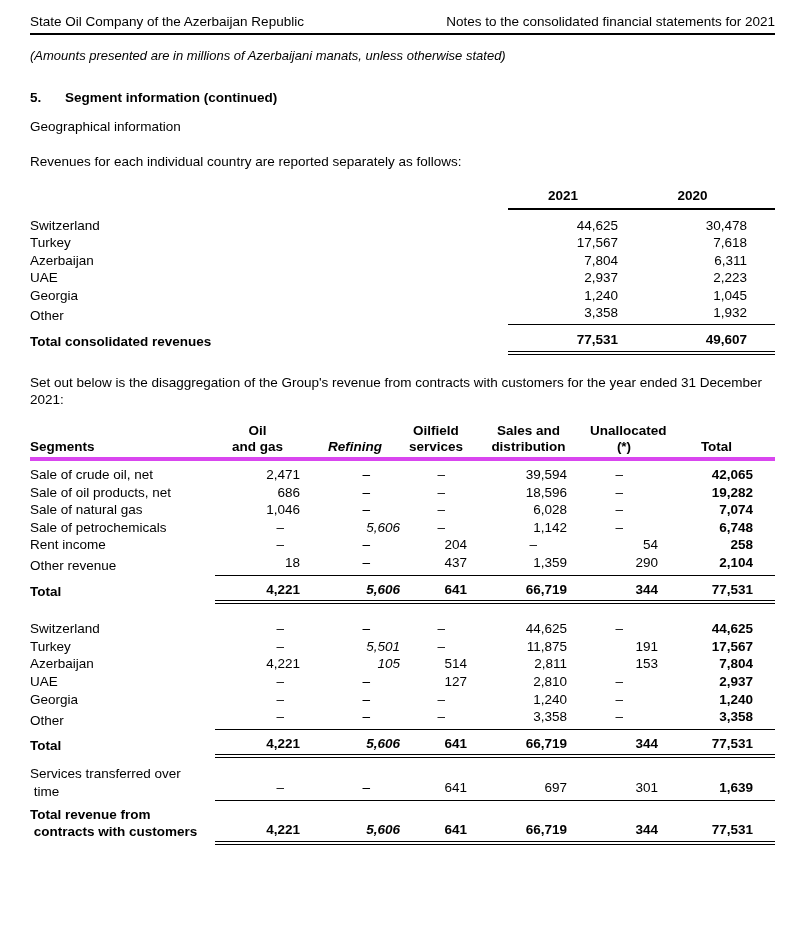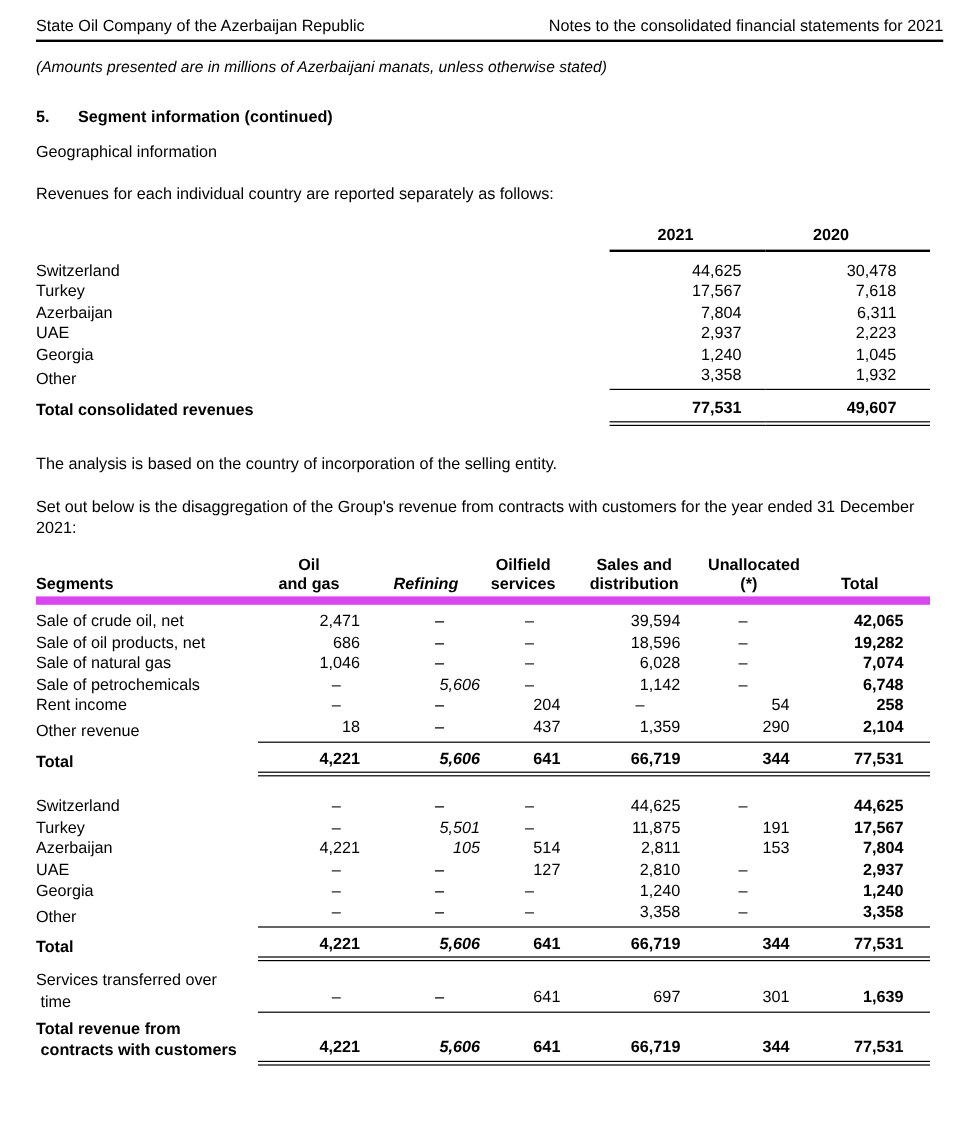--- a/index.html
+++ b/index.html
@@ -6,21 +6,21 @@
   html, body { margin: 0; padding: 0; background: #ffffff; }
   body {
     font-family: "Liberation Sans", "DejaVu Sans", sans-serif;
     font-size: 13.5px;
     color: #000;
     -webkit-font-smoothing: antialiased;
   }
   .page {
     width: 800px;
     height: 944px;
-    padding: 14px 14px 0 30px;
+    padding: 14px 25px 0 30px;
     overflow: hidden;
     background: #fff;
   }
   .doc-header {
     display: flex;
     justify-content: space-between;
     align-items: flex-end;
     border-bottom: 2px solid #000;
     padding-bottom: 4px;
   }
@@ -69,21 +69,21 @@
   .seg-table { margin-top: 15px; }
   .scol-lbl { width: 185px; }
   .scol-1 { width: 95px; }
   .scol-2 { width: 95px; }
   .scol-3 { width: 85px; }
   .scol-4 { width: 100px; }
   .scol-5 { width: 90px; }
   .scol-6 { width: 95px; }
   .seg-table thead th {
     font-weight: bold;
-    border-bottom: 7px solid #d946ef;
+    border-bottom: 4px solid #d946ef;
     padding-bottom: 3px;
     line-height: 15.5px;
   }
   .seg-table thead th.lbl { text-align: left; }
   .seg-table thead th.num-h { text-align: center; }
   .sc1 { padding-right: 10px; }
   .sc2 { padding-right: 5px; font-style: italic; }
   .sc3 { padding-right: 23px; }
   .sc4 { padding-right: 23px; }
   .sc5 { padding-right: 22px; }
@@ -168,21 +168,20 @@
         <td class="num gc2">1,932</td>
       </tr>
       <tr class="total">
         <td class="lbl-cell">Total consolidated revenues</td>
         <td class="num gc1">77,531</td>
         <td class="num gc2">49,607</td>
       </tr>
     </tbody>
   </table>
 
-  <p class="body-text mt24">The analysis is based on the country of incorporation of the selling entity.</p>
 
   <p class="body-text">Set out below is the disaggregation of the Group's revenue from contracts with customers for the year ended 31 December 2021:</p>
 
   <table class="seg-table">
     <colgroup>
       <col class="scol-lbl">
         <col class="scol-1">
         <col class="scol-2">
         <col class="scol-3">
         <col class="scol-4">

